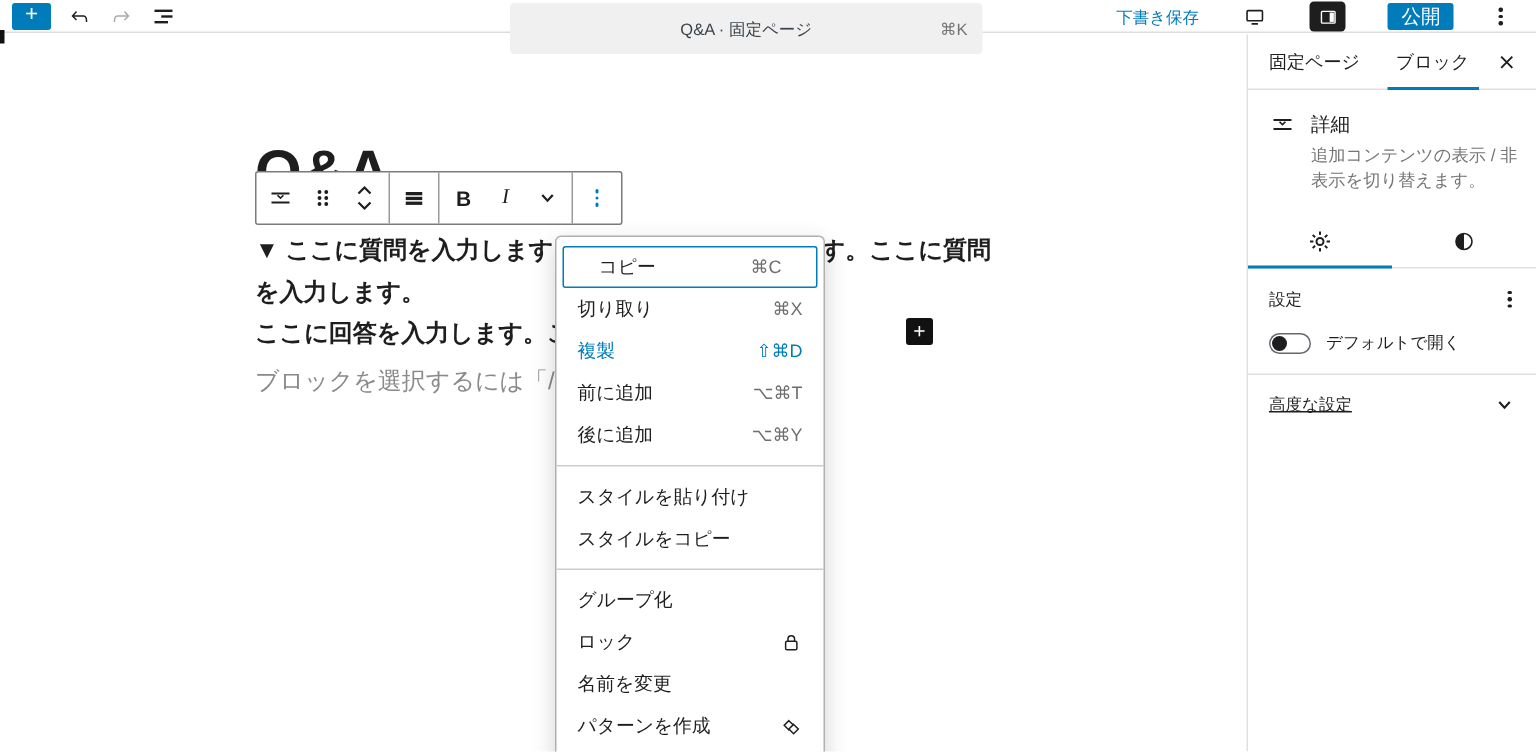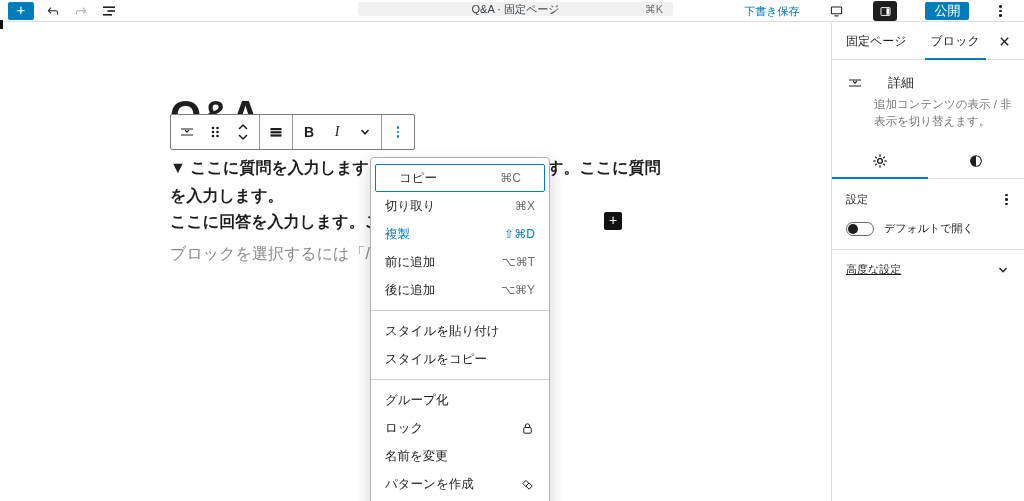--- a/index.html
+++ b/index.html
@@ -10,23 +10,23 @@
   }
   svg { display:block; }
 
   
   .topbar { position:absolute; left:0; top:0; width:1024px; height:22px;
             background:#fff; border-bottom:1px solid #ddd; z-index:30; }
   .tb-left { position:absolute; left:8px; top:0; height:22px; display:flex; align-items:center; gap:10px; }
   .inserter-btn { width:26px; height:18px; background:#007cba; border-radius:2px;
                   color:#fff; font-size:15px; line-height:16px; text-align:center; cursor:pointer; }
   .tb-iconbtn { width:18px; height:18px; display:flex; align-items:center; justify-content:center; cursor:pointer; }
-  .cmdbar { position:absolute; left:340px; top:2px; width:315px; height:14px; background:#f0f0f0;
+  .cmdbar { position:absolute; left:340px; top:2px; width:315px; height:34px; background:#f0f0f0;
             border-radius:3px; display:flex; align-items:center; justify-content:center;
-            font-size:11px; color:#3c434a; cursor:pointer;margin-left:18px; }
+            font-size:11px; color:#3c434a; cursor:pointer; }
   .cmdbar .kbd { position:absolute; right:10px; color:#757575; font-size:11px; }
   .tb-right { position:absolute; right:20px; top:0; height:22px; display:flex; align-items:center; gap:28px; }
   .save-draft { color:#007cba; font-size:11px; cursor:pointer; white-space:nowrap; }
   .panel-toggle { width:24px; height:20px; background:#1e1e1e; border-radius:3px;
                   display:flex; align-items:center; justify-content:center; cursor:pointer; }
   .publish-btn { height:18px; padding:0 9px; background:#007cba; border-radius:2px; color:#fff;
                  font-size:13px; display:flex; align-items:center; cursor:pointer; white-space:nowrap; }
   .kebab { display:flex; flex-direction:column; gap:2px; align-items:center; cursor:pointer; padding:2px; }
   .kebab i { width:2.6px; height:2.6px; border-radius:50%; background:#1e1e1e; }
   .kebab.blue i { background:#007cba; }
@@ -69,21 +69,21 @@
   .sidebar { position:absolute; right:0; top:23px; width:193px; bottom:0; background:#fff;
              border-left:1px solid #e0e0e0; }
   .sb-tabs { height:37px; display:flex; align-items:stretch; border-bottom:1px solid #e0e0e0; position:relative; }
   .sb-tab { display:flex; align-items:center; padding:0 10px; margin-left:4px; font-size:12px;
             color:#1e1e1e; cursor:pointer; position:relative; }
   .sb-tab.active { font-weight:400; }
   .sb-tab.active::after { content:""; position:absolute; left:4px; right:4px; bottom:-1px; height:2px; background:#007cba; }
   .sb-close { position:absolute; right:8px; top:0; height:37px; width:24px; display:flex;
               align-items:center; justify-content:center; cursor:pointer; }
   .sb-card { padding:13px 14px 10px; }
-  .sb-card-head { display:flex; align-items:flex-end; gap:24px; }
+  .sb-card-head { display:flex; align-items:flex-end; gap:10px; }
   .sb-card-title { font-size:13px; color:#1e1e1e; padding-top:1px; }
   .sb-card-desc { margin:4px 0 0 28px; font-size:11.5px; line-height:1.5; color:#757575; width:140px; }
   .sb-icontabs { display:flex; height:34px; border-bottom:1px solid #e0e0e0; margin-top:4px; }
   .sb-icontab { flex:1; display:flex; align-items:center; justify-content:center; cursor:pointer; position:relative; }
   .sb-icontab.active::after { content:""; position:absolute; left:0; right:0; bottom:-1px; height:2px; background:#007cba; }
   .sb-settings { padding:13px 14px; }
   .sb-row { display:flex; align-items:center; justify-content:space-between; }
   .sb-label { font-size:11px; color:#1e1e1e; }
   .toggle-row { display:flex; align-items:center; gap:10px; margin-top:14px; }
   .toggle { width:28px; height:14px; border:1px solid #646970; border-radius:8px; position:relative;

